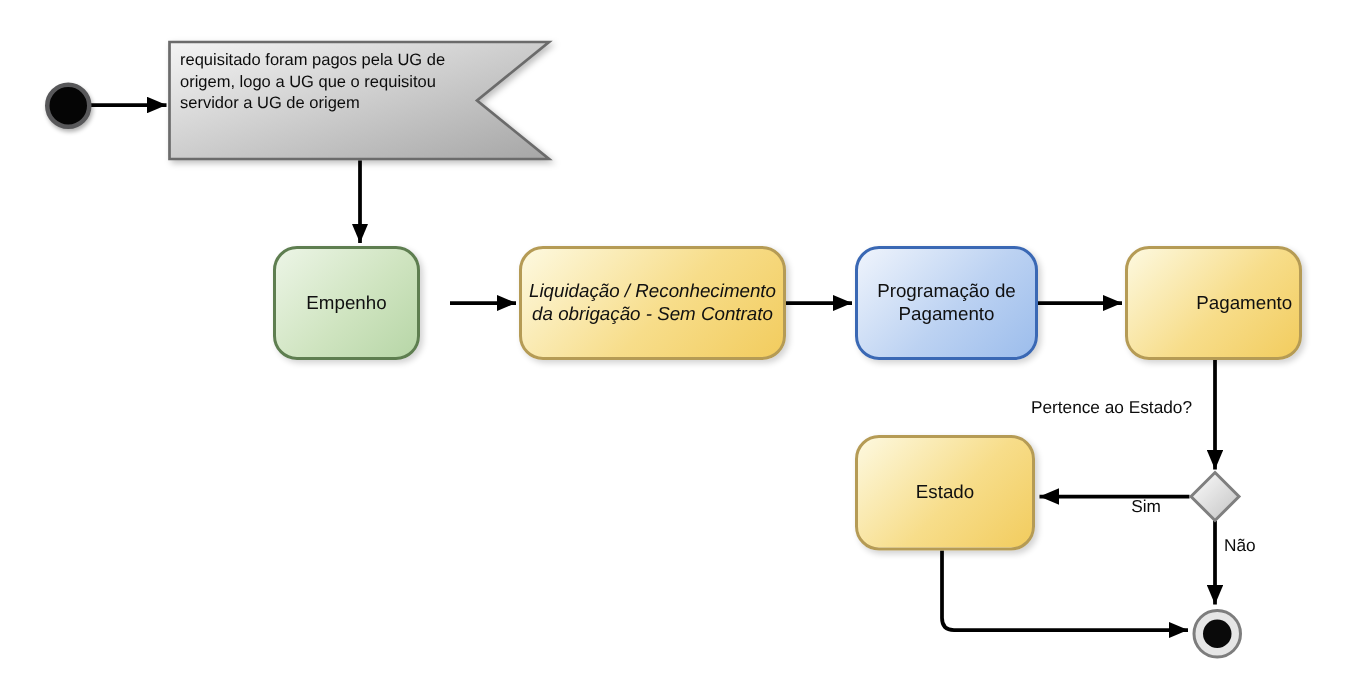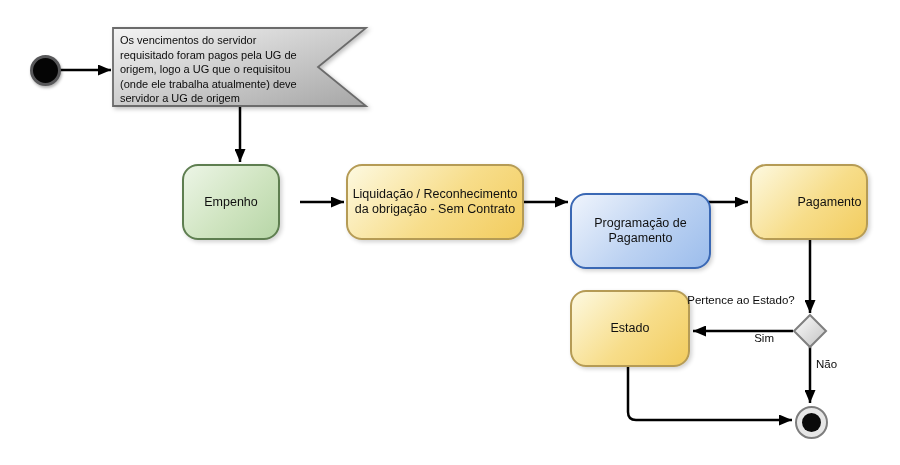--- a/index.html
+++ b/index.html
@@ -25,21 +25,21 @@
     position:absolute;left:795px;top:406px;width:29px;height:29px;border-radius:50%;
     box-sizing:content-box;background:#e6e6e6;border:2px solid #7d7d7d;
     display:flex;align-items:center;justify-content:center;
   }
   .final-node-dot{width:19px;height:19px;border-radius:50%;background:#0a0a0a;}
   .note-text{
     position:absolute;left:120px;top:33px;width:210px;
     font-size:11px;line-height:14.6px;color:#0c0c0c;text-align:left;
   }
   .edge-label{position:absolute;font-size:11.5px;color:#0c0c0c;white-space:nowrap;}
-  .lbl-question{left:676px;top:266px;width:130px;text-align:center;margin-top:28px;}
+  .lbl-question{left:676px;top:266px;width:130px;text-align:center;}
   .lbl-sim{left:740px;top:332px;width:34px;text-align:right;}
   .lbl-nao{left:816px;top:358px;width:34px;text-align:left;}
 </style>
 </head>
 <body>
 
 <div class="canvas">
 
   <svg class="edges" viewBox="0 0 900 465">
     <defs>
@@ -68,36 +68,34 @@
     <path d="M793,331 L693,331" stroke="#000" stroke-width="2.5" fill="none" marker-end="url(#arrow)"></path>
     <path d="M810,347 L810,403" stroke="#000" stroke-width="2.5" fill="none" marker-end="url(#arrow)"></path>
     <path d="M628,367 L628,412 Q628,420 636,420 L792,420" stroke="#000" stroke-width="2.5" fill="none" marker-end="url(#arrow)"></path>
 
     <polygon points="810,315 826,331 810,347 794,331" fill="url(#diamondGrad)" stroke="#7f7f7f" stroke-width="2"></polygon>
   </svg>
 
   <div class="start-node"></div>
 
   <div class="note-text">
-    <div>Os vencimentos do servidor</div>
     <div>requisitado foram pagos pela UG de</div>
     <div>origem, logo a UG que o requisitou</div>
-    <div>(onde ele trabalha atualmente) deve</div>
     <div>servidor a UG de origem</div>
   </div>
 
   <div class="task green" style="left:182px;top:164px;width:98px;height:76px;">
     <span>Empenho</span>
   </div>
 
-  <div class="task yellow" style="left:346px;top:164px;width:178px;height:76px;">
+  <div class="task yellow" style="left:346px;top:164px;width:178px;height:76px;font-style:italic;">
     <span>Liquidação / Reconhecimento da obrigação - Sem Contrato</span>
   </div>
 
-  <div class="task blue" style="left:570px;top:164px;width:141px;height:76px;margin-top:29px;">
+  <div class="task blue" style="left:570px;top:164px;width:122px;height:76px;">
     <span>Programação de Pagamento</span>
   </div>
 
   <div class="task yellow" style="left:750px;top:164px;width:118px;height:76px;padding-left:44px;">
     <span>Pagamento</span>
   </div>
 
   <div class="task yellow" style="left:570px;top:290px;width:120px;height:77px;">
     <span>Estado</span>
   </div>

